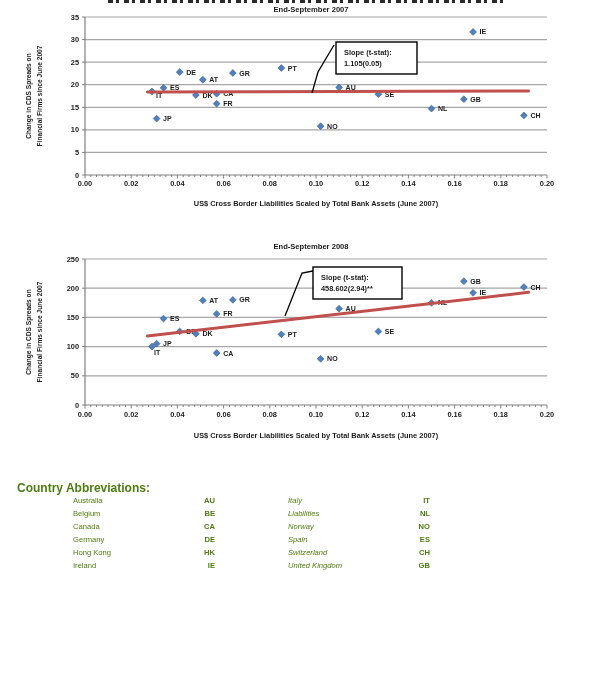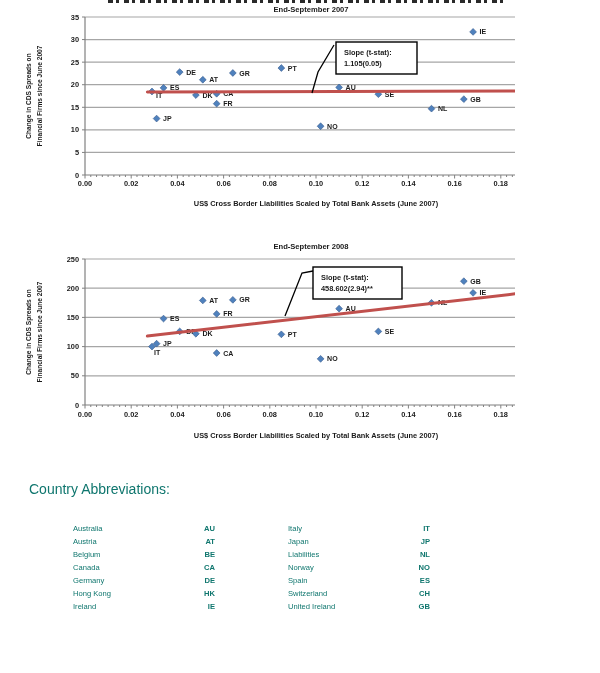--- a/index.html
+++ b/index.html
@@ -1,30 +1,30 @@
 <!DOCTYPE html>
 <html><head>
 <meta charset="utf-8">
 <style>
   html,body{margin:0;padding:0;background:#fff;}
   .page{position:relative;width:515px;height:673px;background:#ffffff;overflow:hidden;
-        font-family:"Liberation Sans",sans-serif;color:#0f766e;}
+        font-family:"Liberation Sans",sans-serif;color:#4d7c0f;padding-left:48px;}
   .cropped-title{position:absolute;left:108px;top:0;width:398px;height:3px;
         background:repeating-linear-gradient(90deg,#2a2a2a 0 5px,transparent 5px 8px,#2a2a2a 8px 11px,transparent 11px 16px);}
   .chart-svg{position:absolute;left:0;}
   #chart0{top:2px;}
   #chart1{top:238px;}
   .abbrev{position:absolute;left:0;top:481px;width:600px;}
-  .abbrev-heading{position:absolute;left:29px;top:0;font-size:14px;font-weight:400;}
+  .abbrev-heading{position:absolute;left:17px;top:0;font-size:12px;font-weight:700;}
   .abbrev-grid{position:absolute;left:0;top:14px;width:600px;}
   .ab-row{position:relative;height:13px;font-size:7.6px;}
-  .ab-row span{position:absolute;top:1px;white-space:nowrap;margin-top:28px;}
+  .ab-row span{position:absolute;top:1px;white-space:nowrap;}
   .c1n{left:73px;}
   .c1c{left:170px;width:45px;text-align:right;font-weight:700;}
-  .c2n{left:288px;}
+  .c2n{left:288px;font-style:italic;}
   .c2c{left:385px;width:45px;text-align:right;font-weight:700;}
 </style>
 </head>
 <body>
 
 <div class="page">
   <div class="cropped-title"></div>
   <svg id="chart0" class="chart-svg" width="600" height="234" viewBox="0 0 600 234">
       <text x="311" y="10" text-anchor="middle" style="font-family:&quot;Liberation Sans&quot;,sans-serif;font-weight:700;fill:#1a1a1a;font-size:7.6px;">End-September 2007</text>
       <line x1="82" y1="173" x2="85" y2="173" stroke="#808080" stroke-width="1"></line>
@@ -346,26 +346,20 @@
   <div class="abbrev">
     <div class="abbrev-heading">Country Abbreviations:</div>
     <div class="abbrev-grid">
         <div class="ab-row">
           <span class="c1n">Australia</span>
           <span class="c1c">AU</span>
           <span class="c2n">Italy</span>
           <span class="c2c">IT</span>
         </div>
         <div class="ab-row">
-          <span class="c1n">Austria</span>
-          <span class="c1c">AT</span>
-          <span class="c2n">Japan</span>
-          <span class="c2c">JP</span>
-        </div>
-        <div class="ab-row">
           <span class="c1n">Belgium</span>
           <span class="c1c">BE</span>
           <span class="c2n">Liabilities</span>
           <span class="c2c">NL</span>
         </div>
         <div class="ab-row">
           <span class="c1n">Canada</span>
           <span class="c1c">CA</span>
           <span class="c2n">Norway</span>
           <span class="c2c">NO</span>
@@ -378,18 +372,18 @@
         </div>
         <div class="ab-row">
           <span class="c1n">Hong Kong</span>
           <span class="c1c">HK</span>
           <span class="c2n">Switzerland</span>
           <span class="c2c">CH</span>
         </div>
         <div class="ab-row">
           <span class="c1n">Ireland</span>
           <span class="c1c">IE</span>
-          <span class="c2n">United Ireland</span>
+          <span class="c2n">United Kingdom</span>
           <span class="c2c">GB</span>
         </div>
       </div>
   </div>
 </div>
 
 </body></html>

